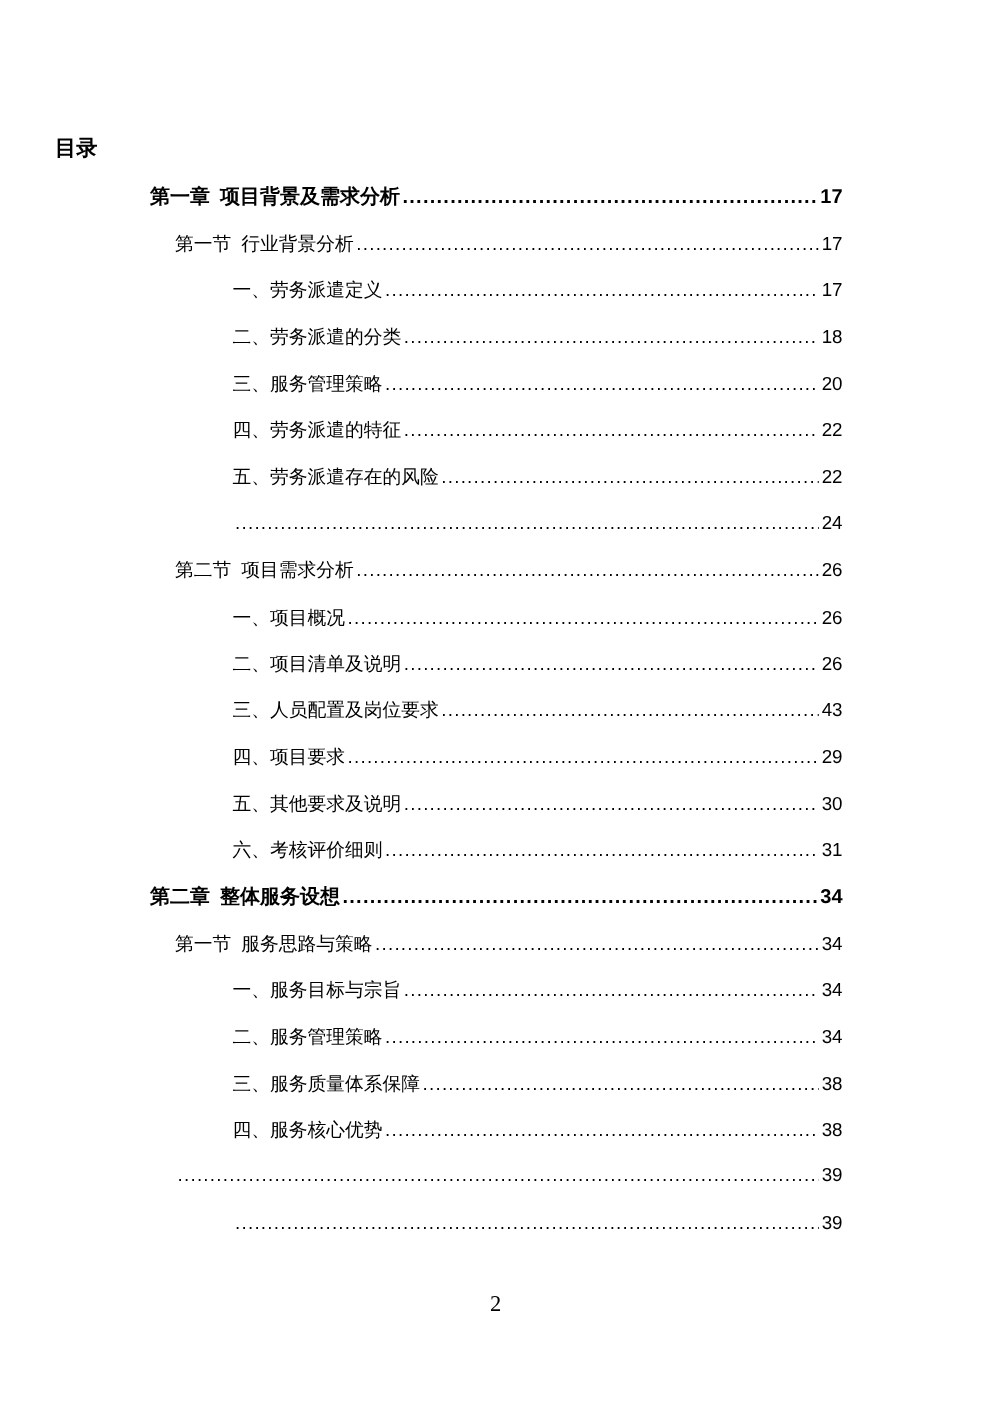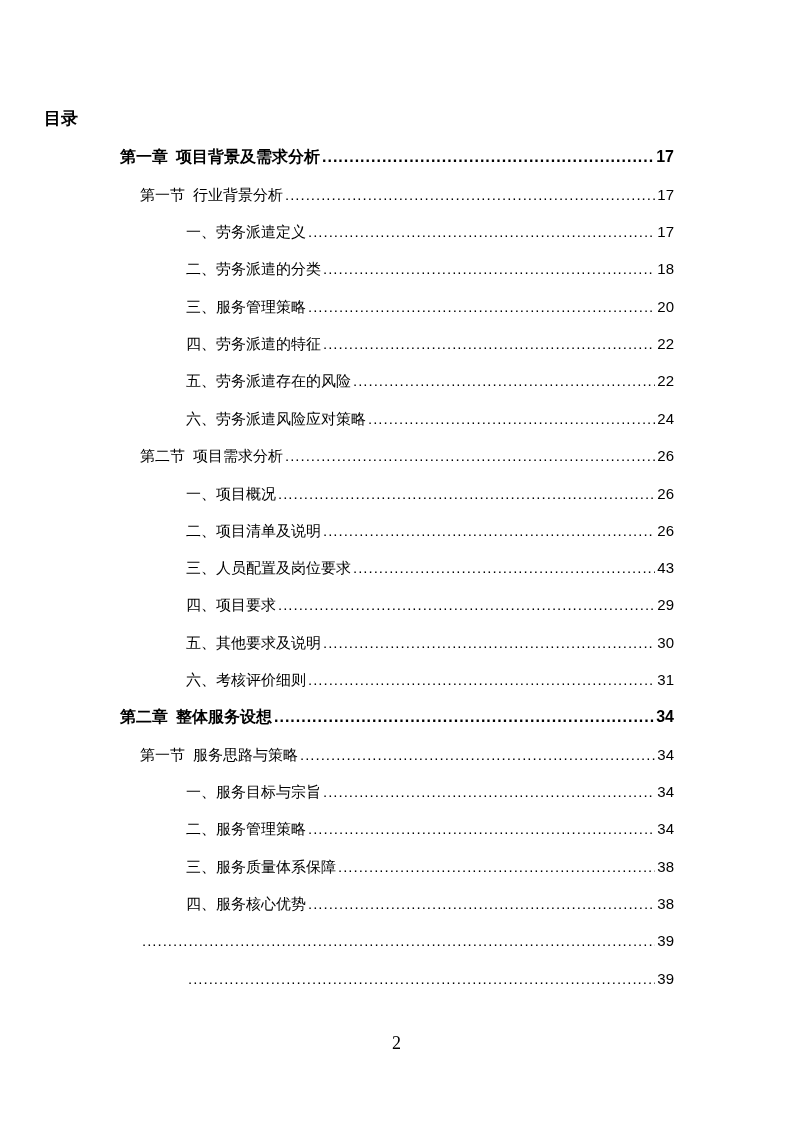--- a/index.html
+++ b/index.html
@@ -57,21 +57,20 @@
     <span class="lbl"><span>四、</span><span>劳务派遣的特征</span></span>
     <span class="leader"></span>
     <span class="pg">22</span>
   </div>
   <div class="entry l3" style="top:370px">
     <span class="lbl"><span>五、</span><span>劳务派遣存在的风险</span></span>
     <span class="leader"></span>
     <span class="pg">22</span>
   </div>
   <div class="entry l3" style="top:408px">
-    <span class="lbl"><span>六、</span><span>劳务派遣风险应对策略</span></span>
     <span class="leader"></span>
     <span class="pg">24</span>
   </div>
   <div class="entry l2" style="top:445px">
     <span class="lbl"><span class="num">第二节</span><span>项目需求分析</span></span>
     <span class="leader"></span>
     <span class="pg">26</span>
   </div>
   <div class="entry l3" style="top:483px">
     <span class="lbl"><span>一、</span><span>项目概况</span></span>

